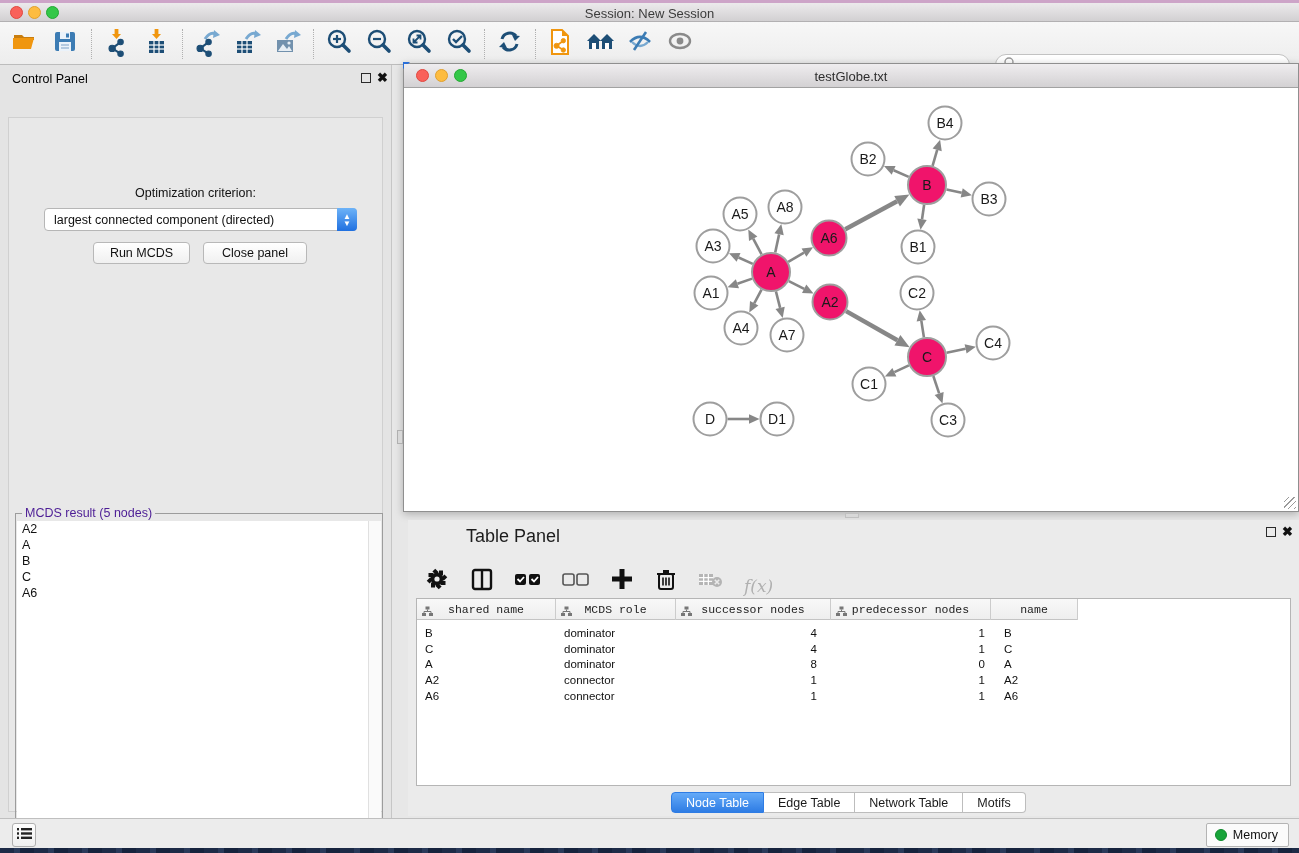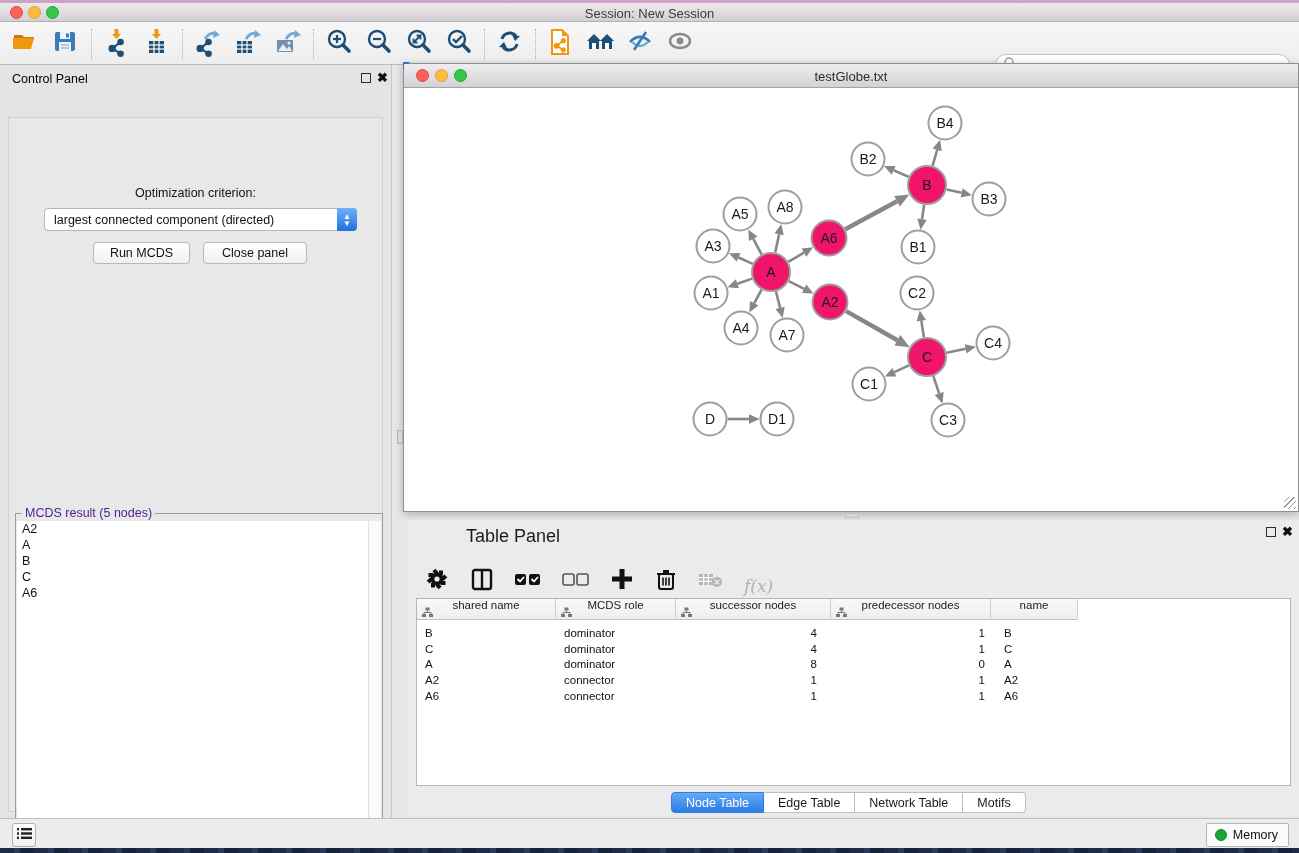--- a/index.html
+++ b/index.html
@@ -77,21 +77,21 @@
 
   
   #table-panel { left:408px; top:520px; width:891px; height:296px; background:#ebebeb; }
   #tp-header { position:absolute; left:12px; top:6px; font-size:18px; color:#1c1c1c;margin-left:46px; }
   #tp-toolbar { position:absolute; left:18px; top:32px; height:44px; display:flex; align-items:flex-end; gap:20px; }
   .tp-icon { display:flex; align-items:center; justify-content:center; cursor:default; }
   #fx-label { font-family:"DejaVu Serif", serif; font-style:italic; font-size:17px; color:#b0b0b0; }
   #data-table { position:absolute; left:8px; top:78px; width:875px; height:188px; background:#fff; border:1px solid #b5b5b5; }
   #tbl-header { position:absolute; left:0; top:0; height:21px; background:linear-gradient(#f8f8f8,#eeeeee);
     border-bottom:1px solid #c4c4c4; display:flex; }
-  .th-cell { position:relative; height:21px; border-right:1px solid #cccccc; display:flex; align-items:flex-start; justify-content:center; }
+  .th-cell { position:relative; height:21px; border-right:1px solid #cccccc; display:flex; align-items:center; justify-content:center;font-family:Liberation Mono, monospace; }
   .th-label { font-size:11.5px; color:#222; }
   .th-sort { position:absolute; left:5px; top:5px; }
   .tbl-row { position:absolute; left:0; height:16px; display:flex; }
   .td-cell { height:16px; font-size:11.5px; color:#111; line-height:16px; white-space:nowrap; }
   
   #tp-tabs { position:absolute; left:263px; top:272px; height:21px; display:flex;align-items:center; }
 
   
   #status-bar { left:0; top:818px; width:1299px; height:30px; background:#ececec; border-top:1px solid #bfbfbf;padding-left:48px; }
   #list-btn { position:absolute; left:12px; top:4px; width:24px; height:24px; background:linear-gradient(#fdfdfd,#efefef);

